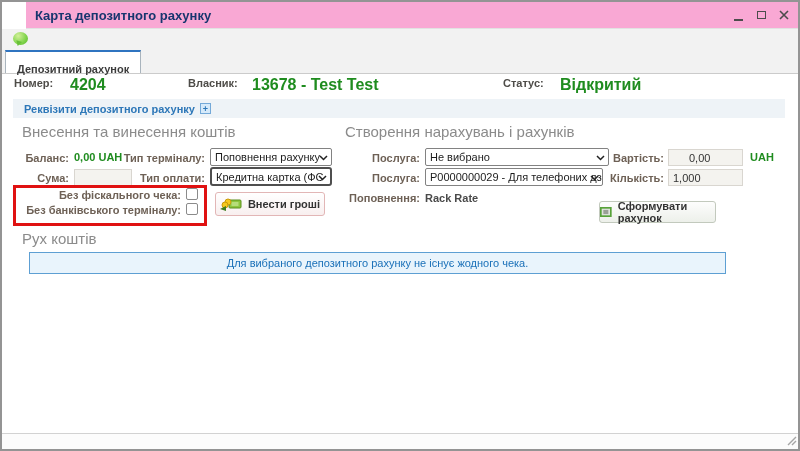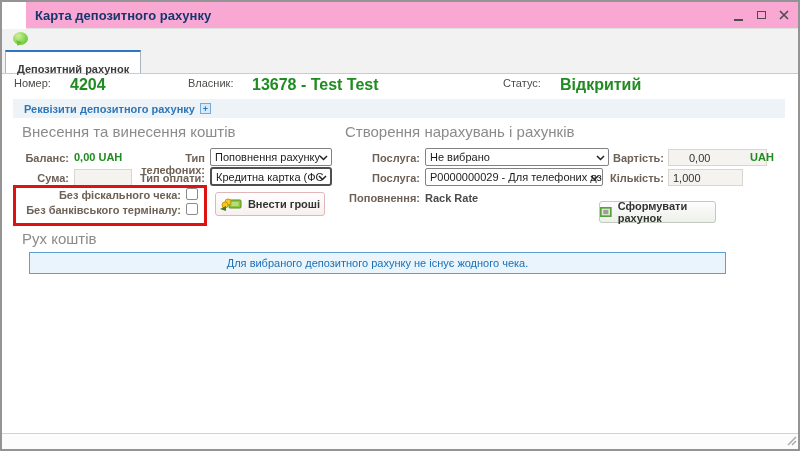--- a/index.html
+++ b/index.html
@@ -25,21 +25,21 @@
              background:radial-gradient(circle at 35% 30%, #d3f09a, #7ed34a 60%, #5cb42e); }
   .balloon::after { content:""; position:absolute; left:2px; bottom:-4px;
              border:3px solid transparent; border-top:5px solid #69c039; transform:rotate(18deg); }
   
   .tabstrip { position:absolute; left:0; top:48px; right:0; height:23px; background:#f2f2f2;
               border-bottom:1px solid #cbcbcb; }
   .tab { position:absolute; left:3px; top:0; height:23px; box-sizing:border-box; background:#fff;
          border:1px solid #a9b4bd; border-top:2px solid #2f74c0; border-bottom:none;
          padding:11px 11px 0; font-weight:bold; color:#3c3c3c; z-index:2; }
   
-  .ilbl { position:absolute; font-weight:normal; color:#4e4c48; }
+  .ilbl { position:absolute; font-weight:bold; color:#4e4c48; }
   .flabel { position:absolute; font-weight:bold; color:#6e6156; text-align:right; }
   .gval { position:absolute; font-weight:bold; color:#1f8c1f; font-size:16px; }
   .h2 { position:absolute; font-size:15px; color:#8b8b8b; }
   
   .reqbar { position:absolute; left:11px; top:97px; width:772px; height:19px; background:#eef3f7;
             display:flex; align-items:center; padding-left:11px; box-sizing:border-box;
             color:#2d77b8; font-weight:bold; cursor:pointer; }
   .plus { display:inline-flex; width:11px; height:11px; margin-left:5px; box-sizing:border-box;
           border:1px solid #74a9d8; background:#d6eafa; color:#2d77b8; align-items:center;
           justify-content:center; font-size:9px; font-weight:bold; }
@@ -112,21 +112,21 @@
   <div class="reqbar">
     <span>Реквізити депозитного рахунку</span>
     <span class="plus">+</span>
   </div>
 
   <span class="h2" style="left:20px; top:121px;">Внесення та винесення коштів</span>
   <span class="h2" style="left:343px; top:121px;">Створення нарахувань і рахунків</span>
 
   <span class="flabel" style="left:12px; top:150px; width:55px;">Баланс:</span>
   <span class="gval" style="left:72px; top:149px; font-size:11px;">0,00 UAH</span>
-  <span class="flabel" style="left:120px; top:150px; width:83px;">Тип телефоних:</span>
+  <span class="flabel" style="left:120px; top:150px; width:83px;">Тип терміналу:</span>
   <div class="sel" style="left:208px; top:146px; width:122px;">
     <span>Поповнення рахунку</span>
     <svg width="9" height="6" viewBox="0 0 9 6">
         <path d="M1 1 L4.5 4.5 L8 1" stroke="#222" stroke-width="1.5" fill="none"></path>
       </svg>
   </div>
 
   <span class="flabel" style="left:12px; top:170px; width:55px;">Сума:</span>
   <div class="inp" style="left:72px; top:167px; width:58px;">
     <span></span>
@@ -157,21 +157,21 @@
   </div>
 
   <span class="flabel" style="left:348px; top:150px; width:70px;">Послуга:</span>
   <div class="sel" style="left:423px; top:146px; width:184px;">
     <span>Не вибрано</span>
     <svg width="9" height="6" viewBox="0 0 9 6">
         <path d="M1 1 L4.5 4.5 L8 1" stroke="#222" stroke-width="1.5" fill="none"></path>
       </svg>
   </div>
   <span class="flabel" style="left:598px; top:150px; width:64px;">Вартість:</span>
-  <div class="inp" style="left:666px; top:147px; width:99px;padding-left:20px;">
+  <div class="inp" style="left:666px; top:147px; width:75px;padding-left:20px;">
     <span>0,00</span>
   </div>
   <span class="gval" style="left:748px; top:149px; font-size:11px;">UAH</span>
 
   <span class="flabel" style="left:348px; top:170px; width:70px;">Послуга:</span>
   <div class="sel" style="left:423px; top:166px; width:178px;">
     <span>P0000000029 - Для телефоних дзв</span>
     <svg width="9" height="6" viewBox="0 0 9 6">
         <path d="M1 1 L4.5 4.5 L8 1" stroke="#222" stroke-width="1.5" fill="none"></path>
       </svg>

